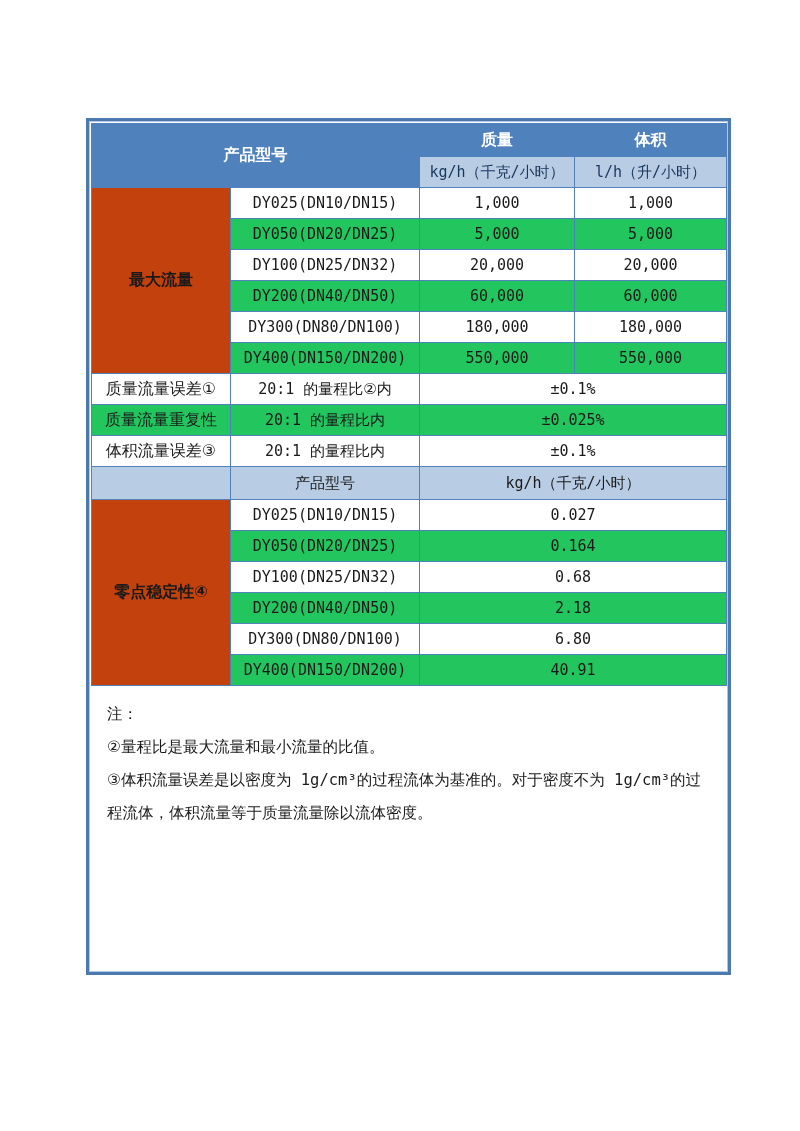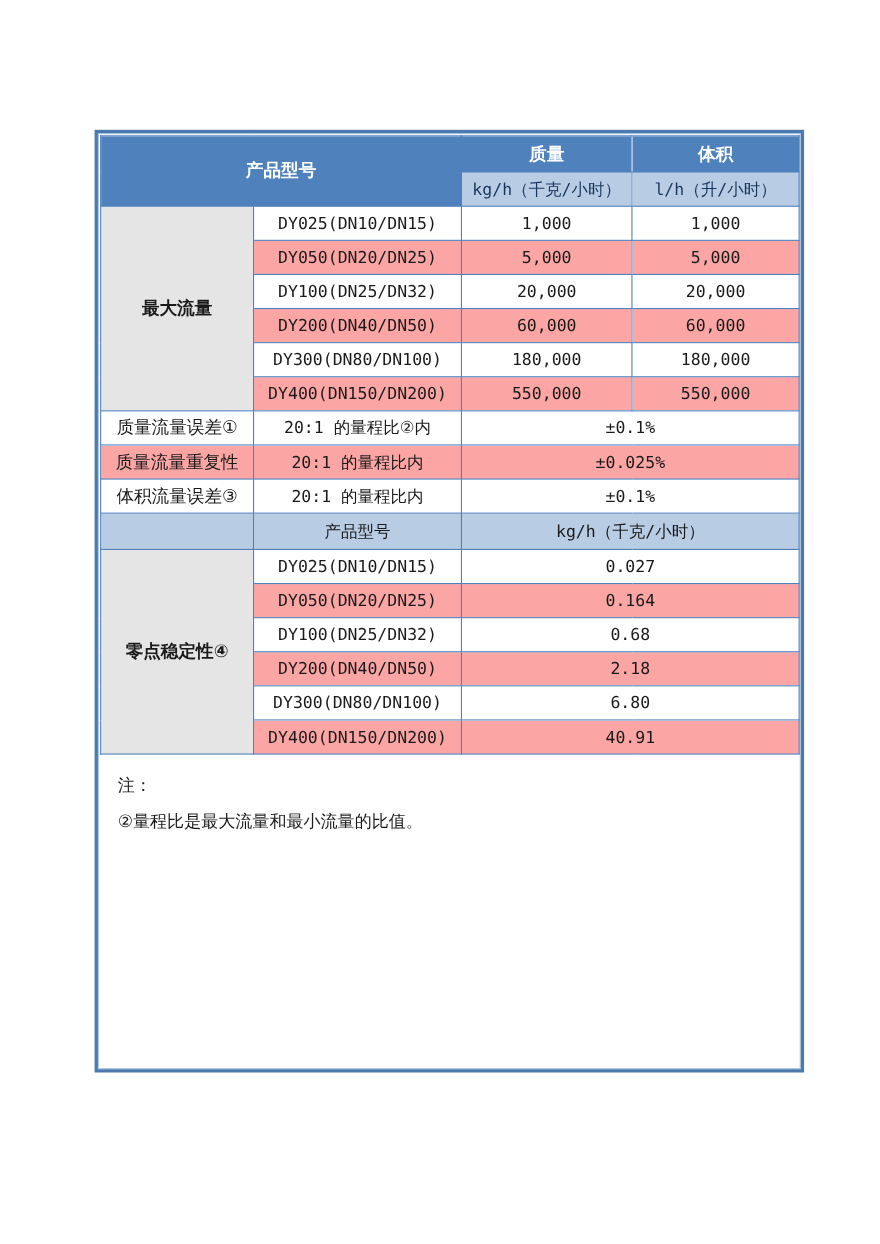--- a/index.html
+++ b/index.html
@@ -31,23 +31,23 @@
     border:1px solid #ffffff;
   }
   td.h2{
     background:#b8cce4;color:#17365d;font-size:15px;
     border:1px solid #4f81bd;border-top:1px solid #ffffff;
     border-bottom:2px solid #365f91;
   }
   tr.r{height:31px;}
   tr.rh1{height:33px;}
   tr.rsub{height:33px;}
-  tr.stripe td{background:#fca5a5;}
+  tr.stripe td{background:#22c55e;}
   td.grouplabel{
-    background:#e5e5e5;font-weight:bold;font-size:16px;
+    background:#c2410c;font-weight:bold;font-size:16px;
   }
   td.acclabel{
     font-weight:normal;font-size:16px;text-align:left;padding-left:4px;
   }
   td.subhdr{background:#b8cce4;}
   .notes{
     padding:10px 18px 0 18px;font-size:15.5px;line-height:33px;
     color:#1a1a1a;
   }
   .notes p{margin:0;}
@@ -154,15 +154,16 @@
     <tr class="r stripe">
       <td>DY400(DN150/DN200)</td>
       <td colspan="2">40.91</td>
     </tr>
   </tbody>
     </table>
 
   <div class="notes">
     <p>注：</p>
     <p>②量程比是最大流量和最小流量的比值。</p>
+    <p>③体积流量误差是以密度为 1g/cm³的过程流体为基准的。对于密度不为 1g/cm³的过程流体，体积流量等于质量流量除以流体密度。</p>
   </div>
 
 </div>
 
 </body></html>

